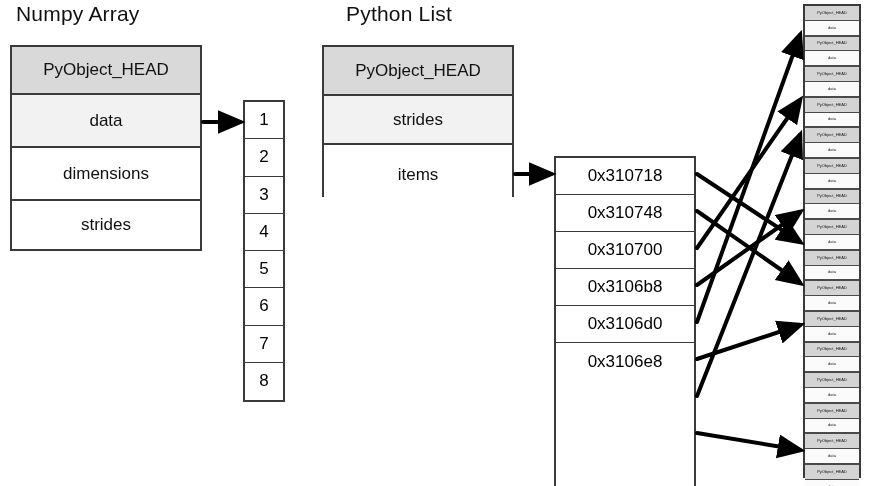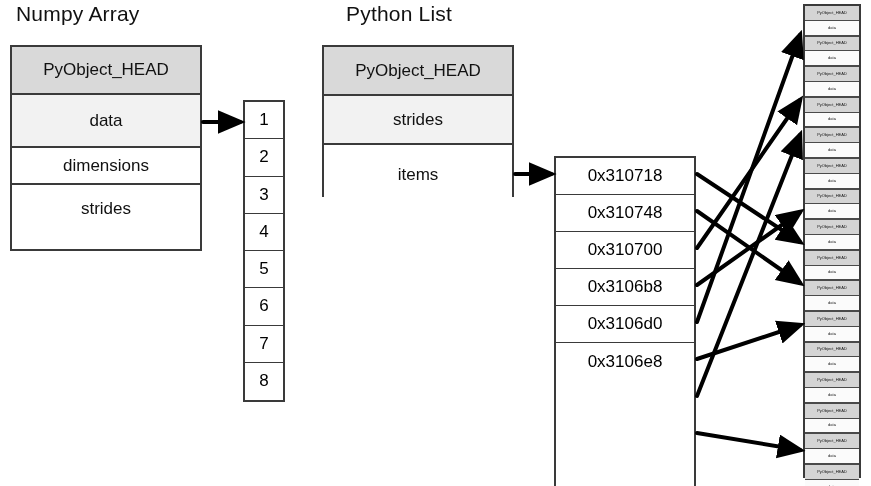--- a/index.html
+++ b/index.html
@@ -48,21 +48,21 @@
     border-bottom: 2px solid #3a3a3a;
     background: #ffffff;
   }
   .struct .row:last-child { border-bottom: none; }
   .row.head  { background: #d9d9d9; }
   .row.soft  { background: #f2f2f2; }
 
   #numpy-struct { left: 10px;  top: 45px; width: 192px; height: 206px; }
   #numpy-struct .row { height: 48px; }
   #numpy-struct .row:nth-child(2) { height: 53px; }
-  #numpy-struct .row:nth-child(3) { height: 37px; text-align: center; }
+  #numpy-struct .row:nth-child(3) { height: 53px; text-align: center; }
   #numpy-struct .row:nth-child(4) { height: 48px; border-radius: 6px; }
 
   #list-struct  { left: 322px; top: 45px; width: 192px; height: 152px; }
   #list-struct .row { height: 49px; }
   #list-struct .row:last-child { height: 60px; }
 
   
   #numpy-buffer {
     position: absolute;
     left: 243px;

